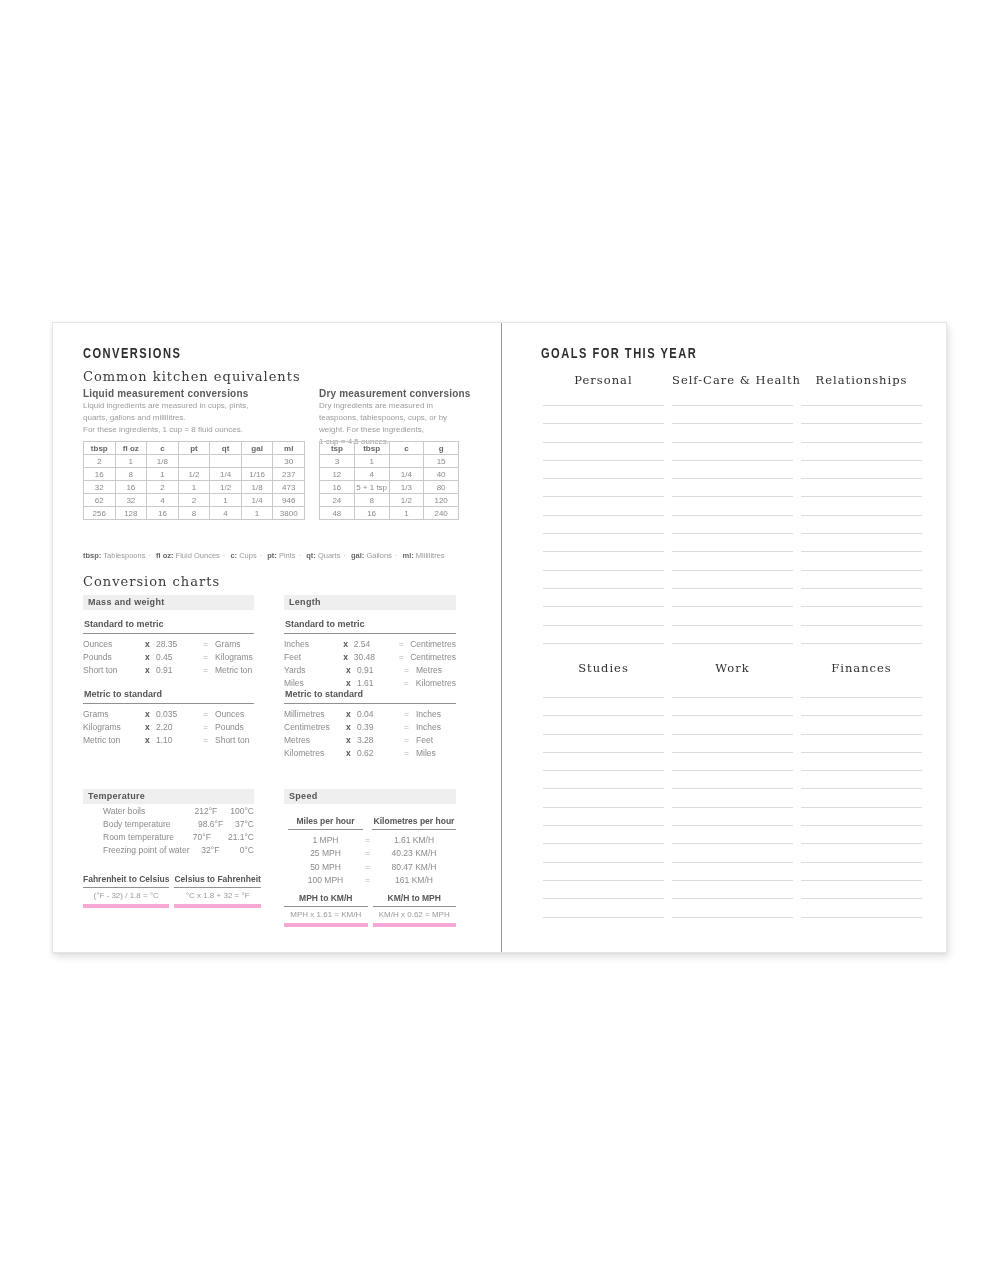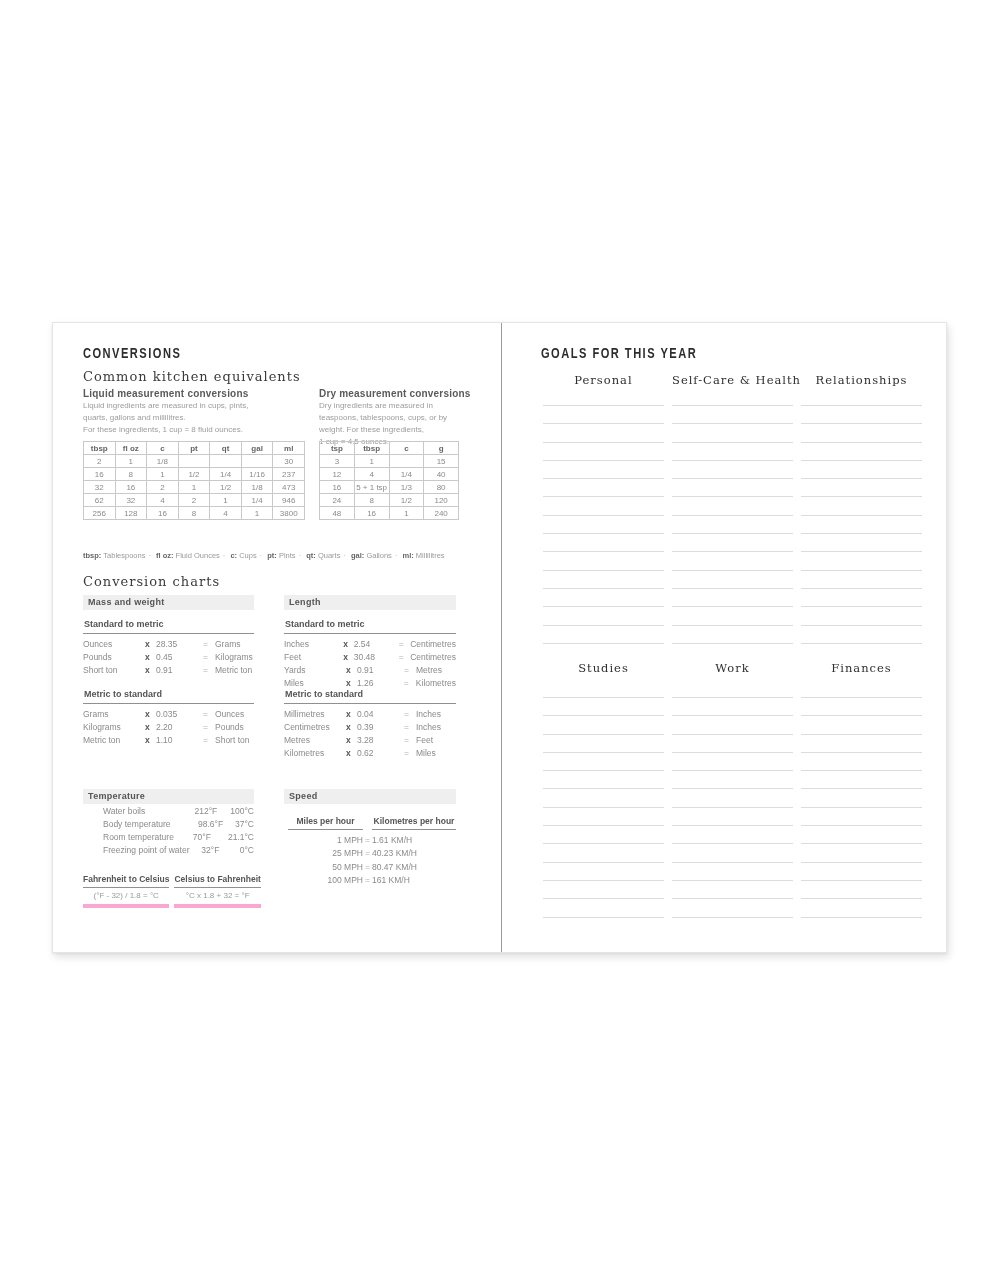--- a/index.html
+++ b/index.html
@@ -38,22 +38,22 @@
   .formula-cols { display:flex; gap:5px; }
   .fcol { flex:1; text-align:center; }
   .fcol .fh { font-size:8.5px; font-weight:bold; color:#555; border-bottom:1px solid #909090; padding-bottom:3px; white-space:nowrap; }
   .fcol .ff { font-size:8px; color:#9a9a9a; padding:3px 0 4px 0; border-bottom:4px solid #f9a8d4; white-space:nowrap; }
 
   .speed-heads { display:flex; gap:9px; padding-left:4px; margin-top:12px; }
   .speed-heads .sh { font-size:8.5px; font-weight:bold; color:#555; text-align:center;
                      border-bottom:1px solid #909090; padding-bottom:3px; white-space:nowrap; }
   .speed-heads .sh1 { width:75px; } .speed-heads .sh2 { flex:1; }
   .speed-row { display:flex; align-items:center; height:13.5px; font-size:8.5px; color:#8a8a8a; padding-left:4px; }
-  .speed-row .sm { width:75px; text-align:right; } .speed-row .se { width:9px; text-align:center; color:#b0b0b0; }
-  .speed-row .sk { flex:1; }
+  .speed-row .sm { width:75px; text-align:center; } .speed-row .se { width:9px; text-align:center; color:#b0b0b0; }
+  .speed-row .sk { flex:1; text-align:center; }
 
   .goal-head { font-family:"DejaVu Serif",serif; font-size:11.5px; letter-spacing:1px; color:#2f2f2f;
                text-align:center; white-space:nowrap; }
   .rule-col { width:121px; }
   .rule-line { height:1px; background:#dcdcdc; margin-bottom:17.3px; }
 </style>
 </head>
 <body>
 
 <div class="spread">
@@ -258,21 +258,21 @@
     <div class="conv-row">
       <span class="cl">Yards</span>
         <span class="cx">x</span>
         <span class="cv">0.91</span>
         <span class="ce">=</span>
         <span class="cr">Metres</span>
     </div>
     <div class="conv-row">
       <span class="cl">Miles</span>
         <span class="cx">x</span>
-        <span class="cv">1.26</span>
+        <span class="cv">1.61</span>
         <span class="ce">=</span>
         <span class="cr">Kilometres</span>
     </div>
   </div>
 
   <div class="abs" style="left:231px; top:363px; width:172px;">
     <div class="sub-head" style="margin-top:0;">Metric to standard</div>
     <div class="conv-row">
       <span class="cl">Millimetres</span>
         <span class="cx">x</span>
@@ -359,20 +359,30 @@
         <span class="sm">50 MPH</span>
           <span class="se">=</span>
           <span class="sk">80.47 KM/H</span>
       </div>
       <div class="speed-row">
         <span class="sm">100 MPH</span>
           <span class="se">=</span>
           <span class="sk">161 KM/H</span>
       </div>
     </div>
+    <div class="formula-cols" style="margin-top:6px;">
+      <div class="fcol">
+        <div class="fh">MPH to KM/H</div>
+        <div class="ff">MPH x 1.61 = KM/H</div>
+      </div>
+      <div class="fcol">
+        <div class="fh">KM/H to MPH</div>
+        <div class="ff">KM/H x 0.62 = MPH</div>
+      </div>
+    </div>
   </div>
 
   <div class="divider"></div>
 
   <div class="abs display-title" style="left:488px; top:21px;">GOALS FOR THIS YEAR</div>
 
   <div class="abs goal-head" style="left:490px; top:50px; width:121px;">Personal</div>
   <div class="abs goal-head" style="left:619px; top:50px; width:121px;">Self-Care &amp; Health</div>
   <div class="abs goal-head" style="left:748px; top:50px; width:121px;">Relationships</div>
 

